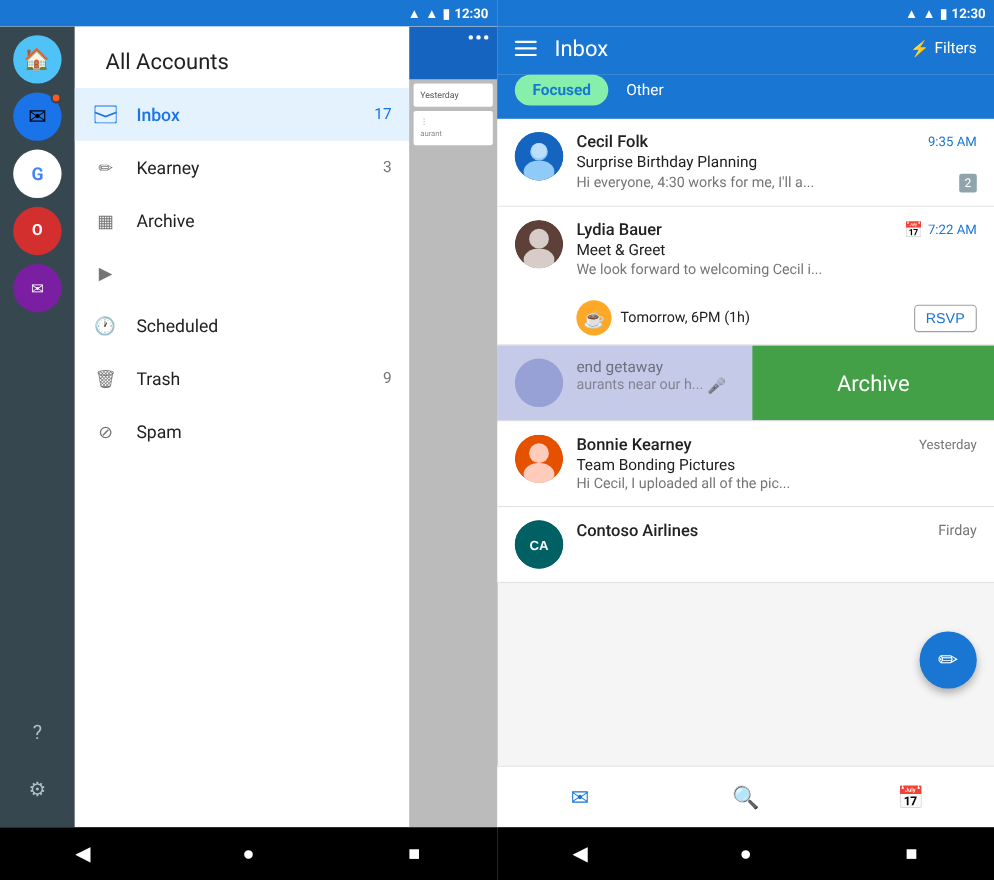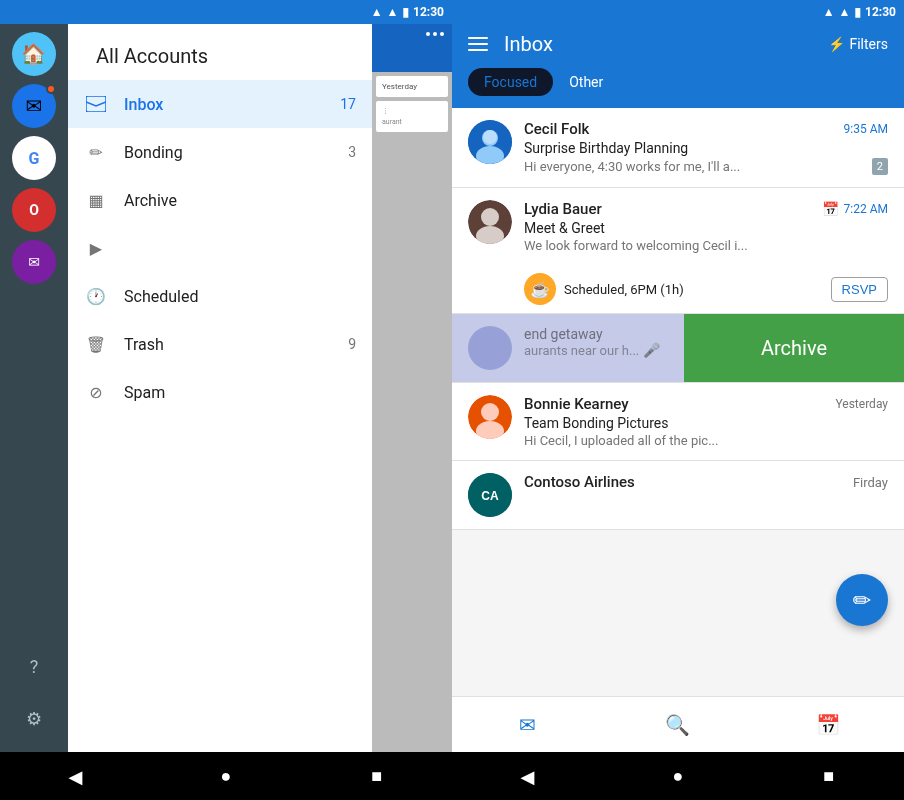--- a/index.html
+++ b/index.html
@@ -211,26 +211,26 @@
 
     .tabs-bar {
       background: #1976d2;
       padding: 0 16px 12px;
       display: flex;
       align-items: center;
       gap: 8px;
     }
 
     .tab-focused {
-      background: #0f172a;
+      background: #86efac;
       color: #1976d2;
       border-radius: 20px;
       padding: 6px 16px;
       font-size: 14px;
-      font-weight: 400;
+      font-weight: 700;
       cursor: pointer;
     }
 
     .tab-other {
       color: white;
       font-size: 14px;
       padding: 6px 8px;
       cursor: pointer;
     }
 
@@ -478,21 +478,21 @@
                 <rect x="0" y="0" width="20" height="16" rx="2" fill="none" stroke="#1a73e8" stroke-width="1.5"></rect>
                 <path d="M0 6 L10 10 L20 6" stroke="#1a73e8" stroke-width="1.5" fill="none"></path>
               </svg>
             </div>
             <span class="nav-item-label">Inbox</span>
             <span class="nav-item-badge">17</span>
           </div>
 
           <div class="nav-item">
             <div class="nav-item-icon">✏</div>
-            <span class="nav-item-label">Bonding</span>
+            <span class="nav-item-label">Kearney</span>
             <span class="nav-item-badge">3</span>
           </div>
 
           <div class="nav-item">
             <div class="nav-item-icon">▦</div>
             <span class="nav-item-label">Archive</span>
           </div>
 
           <div class="nav-item">
             <div class="nav-item-icon">▶</div>
@@ -619,21 +619,21 @@
                 </div>
               </div>
               <div class="email-subject">Meet &amp; Greet</div>
               <div class="email-preview">We look forward to welcoming Cecil i...</div>
             </div>
           </div>
 
           <div class="meeting-item" style="padding-left:72px;">
             <div class="meeting-row">
               <div class="meeting-avatar">☕</div>
-              <span class="meeting-time">Scheduled, 6PM (1h)</span>
+              <span class="meeting-time">Tomorrow, 6PM (1h)</span>
               <button class="rsvp-btn">RSVP</button>
             </div>
           </div>
         </div>
 
         <div style="position:relative; background:#c5cae9; border-bottom:1px solid #e0e0e0; overflow:hidden;">
           <div style="display:flex; padding:12px 16px; opacity:0.6;">
             <div style="width:44px;height:44px;border-radius:50%;background:#7986cb;margin-right:12px;flex-shrink:0;"></div>
             <div style="flex:1;">
               <div style="display:flex;justify-content:space-between;">

